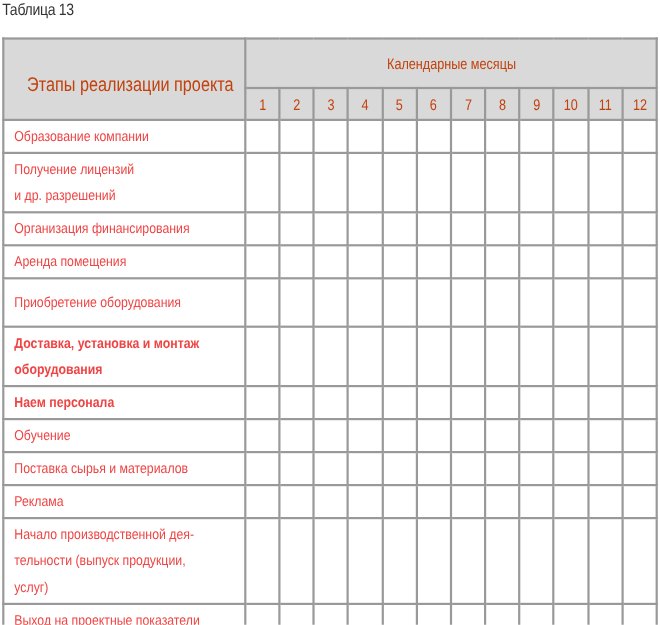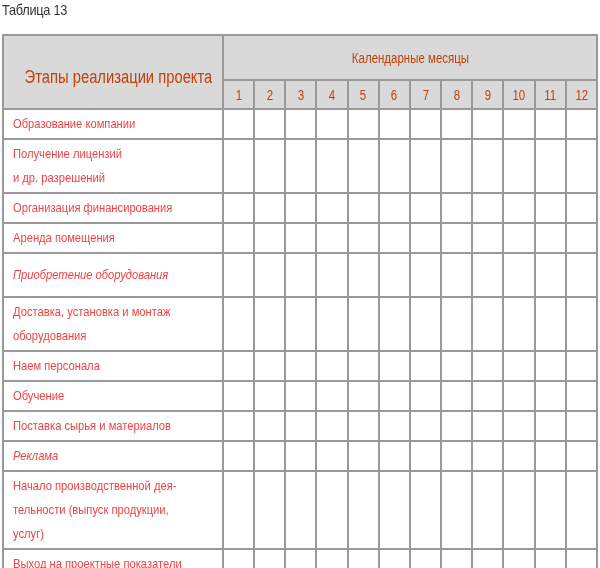--- a/index.html
+++ b/index.html
@@ -193,107 +193,107 @@
         <td class="cell"></td>
         <td class="cell"></td>
         <td class="cell"></td>
         <td class="cell"></td>
         <td class="cell"></td>
         <td class="cell"></td>
         <td class="cell"></td>
         <td class="cell"></td>
         <td class="cell"></td>
       </tr>
-      <tr style="height: 44px; font-style: italic;">
+      <tr style="height: 44px;">
         <td class="label">
           <span class="txt">Приобретение оборудования</span>
         </td>
         <td class="cell"></td>
         <td class="cell"></td>
         <td class="cell"></td>
         <td class="cell"></td>
         <td class="cell"></td>
         <td class="cell"></td>
         <td class="cell"></td>
         <td class="cell"></td>
         <td class="cell"></td>
         <td class="cell"></td>
         <td class="cell"></td>
         <td class="cell"></td>
       </tr>
-      <tr style="height: 52px;">
+      <tr style="height: 52px; font-weight: bold;">
         <td class="label">
           <span class="txt">Доставка, установка и монтаж
 оборудования</span>
         </td>
         <td class="cell"></td>
         <td class="cell"></td>
         <td class="cell"></td>
         <td class="cell"></td>
         <td class="cell"></td>
         <td class="cell"></td>
         <td class="cell"></td>
         <td class="cell"></td>
         <td class="cell"></td>
         <td class="cell"></td>
         <td class="cell"></td>
         <td class="cell"></td>
       </tr>
+      <tr style="height: 30px; font-weight: bold;">
+        <td class="label">
+          <span class="txt">Наем персонала</span>
+        </td>
+        <td class="cell"></td>
+        <td class="cell"></td>
+        <td class="cell"></td>
+        <td class="cell"></td>
+        <td class="cell"></td>
+        <td class="cell"></td>
+        <td class="cell"></td>
+        <td class="cell"></td>
+        <td class="cell"></td>
+        <td class="cell"></td>
+        <td class="cell"></td>
+        <td class="cell"></td>
+      </tr>
+      <tr style="height: 30px; margin-left: 28px;">
+        <td class="label">
+          <span class="txt">Обучение</span>
+        </td>
+        <td class="cell"></td>
+        <td class="cell"></td>
+        <td class="cell"></td>
+        <td class="cell"></td>
+        <td class="cell"></td>
+        <td class="cell"></td>
+        <td class="cell"></td>
+        <td class="cell"></td>
+        <td class="cell"></td>
+        <td class="cell"></td>
+        <td class="cell"></td>
+        <td class="cell"></td>
+      </tr>
       <tr style="height: 30px;">
         <td class="label">
-          <span class="txt">Наем персонала</span>
-        </td>
-        <td class="cell"></td>
-        <td class="cell"></td>
-        <td class="cell"></td>
-        <td class="cell"></td>
-        <td class="cell"></td>
-        <td class="cell"></td>
-        <td class="cell"></td>
-        <td class="cell"></td>
-        <td class="cell"></td>
-        <td class="cell"></td>
-        <td class="cell"></td>
-        <td class="cell"></td>
-      </tr>
-      <tr style="height: 30px; margin-left: 28px;">
-        <td class="label">
-          <span class="txt">Обучение</span>
+          <span class="txt">Поставка сырья и материалов</span>
         </td>
         <td class="cell"></td>
         <td class="cell"></td>
         <td class="cell"></td>
         <td class="cell"></td>
         <td class="cell"></td>
         <td class="cell"></td>
         <td class="cell"></td>
         <td class="cell"></td>
         <td class="cell"></td>
         <td class="cell"></td>
         <td class="cell"></td>
         <td class="cell"></td>
       </tr>
       <tr style="height: 30px;">
-        <td class="label">
-          <span class="txt">Поставка сырья и материалов</span>
-        </td>
-        <td class="cell"></td>
-        <td class="cell"></td>
-        <td class="cell"></td>
-        <td class="cell"></td>
-        <td class="cell"></td>
-        <td class="cell"></td>
-        <td class="cell"></td>
-        <td class="cell"></td>
-        <td class="cell"></td>
-        <td class="cell"></td>
-        <td class="cell"></td>
-        <td class="cell"></td>
-      </tr>
-      <tr style="height: 30px; font-style: italic;">
         <td class="label">
           <span class="txt">Реклама</span>
         </td>
         <td class="cell"></td>
         <td class="cell"></td>
         <td class="cell"></td>
         <td class="cell"></td>
         <td class="cell"></td>
         <td class="cell"></td>
         <td class="cell"></td>

